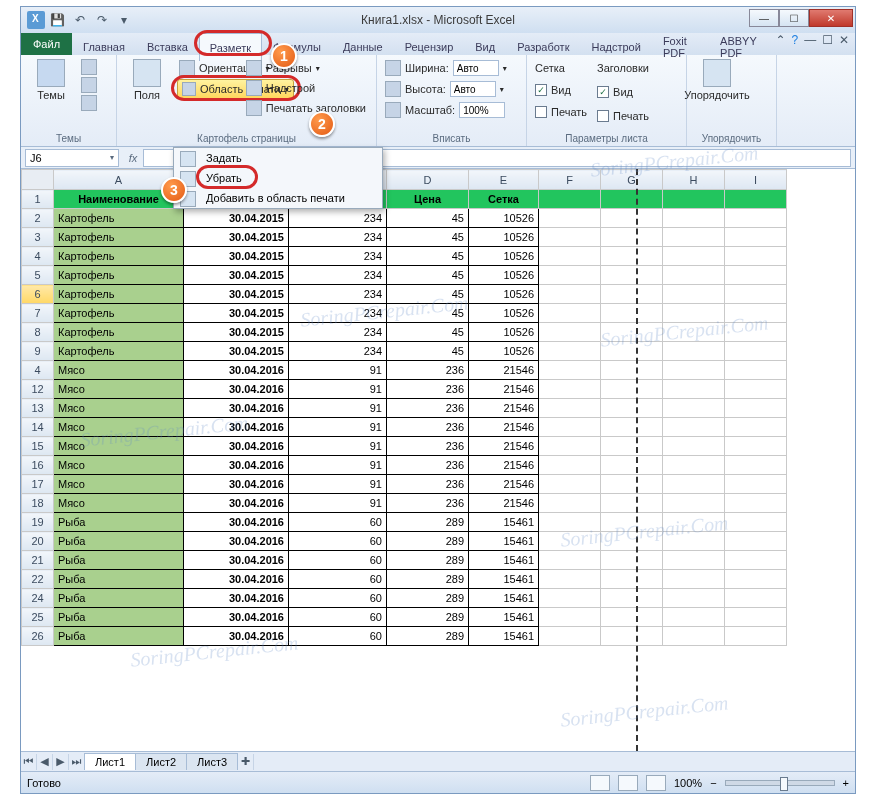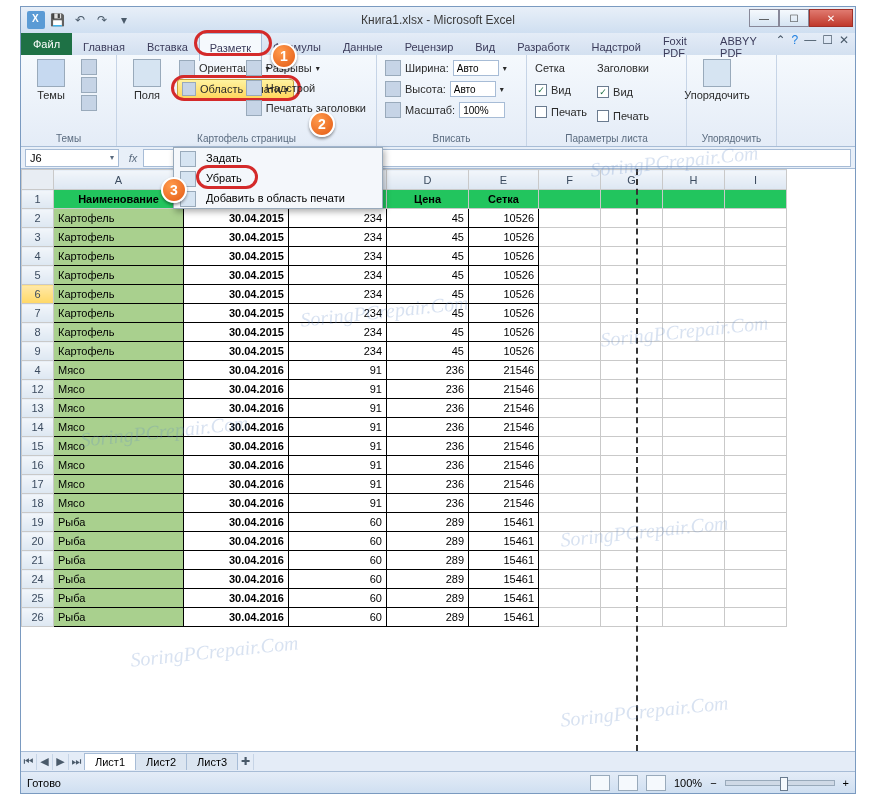--- a/index.html
+++ b/index.html
@@ -510,20 +510,32 @@
             <td class="dt colB">30.04.2016</td>
             <td class="num colC">60</td>
             <td class="num colD">289</td>
             <td class="num colE">15461</td>
             <td></td>
             <td></td>
             <td></td>
             <td></td>
           </tr>
           <tr>
+            <th class="rowhdr ">22</th>
+  <td class="name-cell colA">Рыба</td>
+            <td class="dt colB">30.04.2016</td>
+            <td class="num colC">60</td>
+            <td class="num colD">289</td>
+            <td class="num colE">15461</td>
+            <td></td>
+            <td></td>
+            <td></td>
+            <td></td>
+          </tr>
+          <tr>
             <th class="rowhdr ">24</th>
   <td class="name-cell colA">Рыба</td>
             <td class="dt colB">30.04.2016</td>
             <td class="num colC">60</td>
             <td class="num colD">289</td>
             <td class="num colE">15461</td>
             <td></td>
             <td></td>
             <td></td>
             <td></td>

